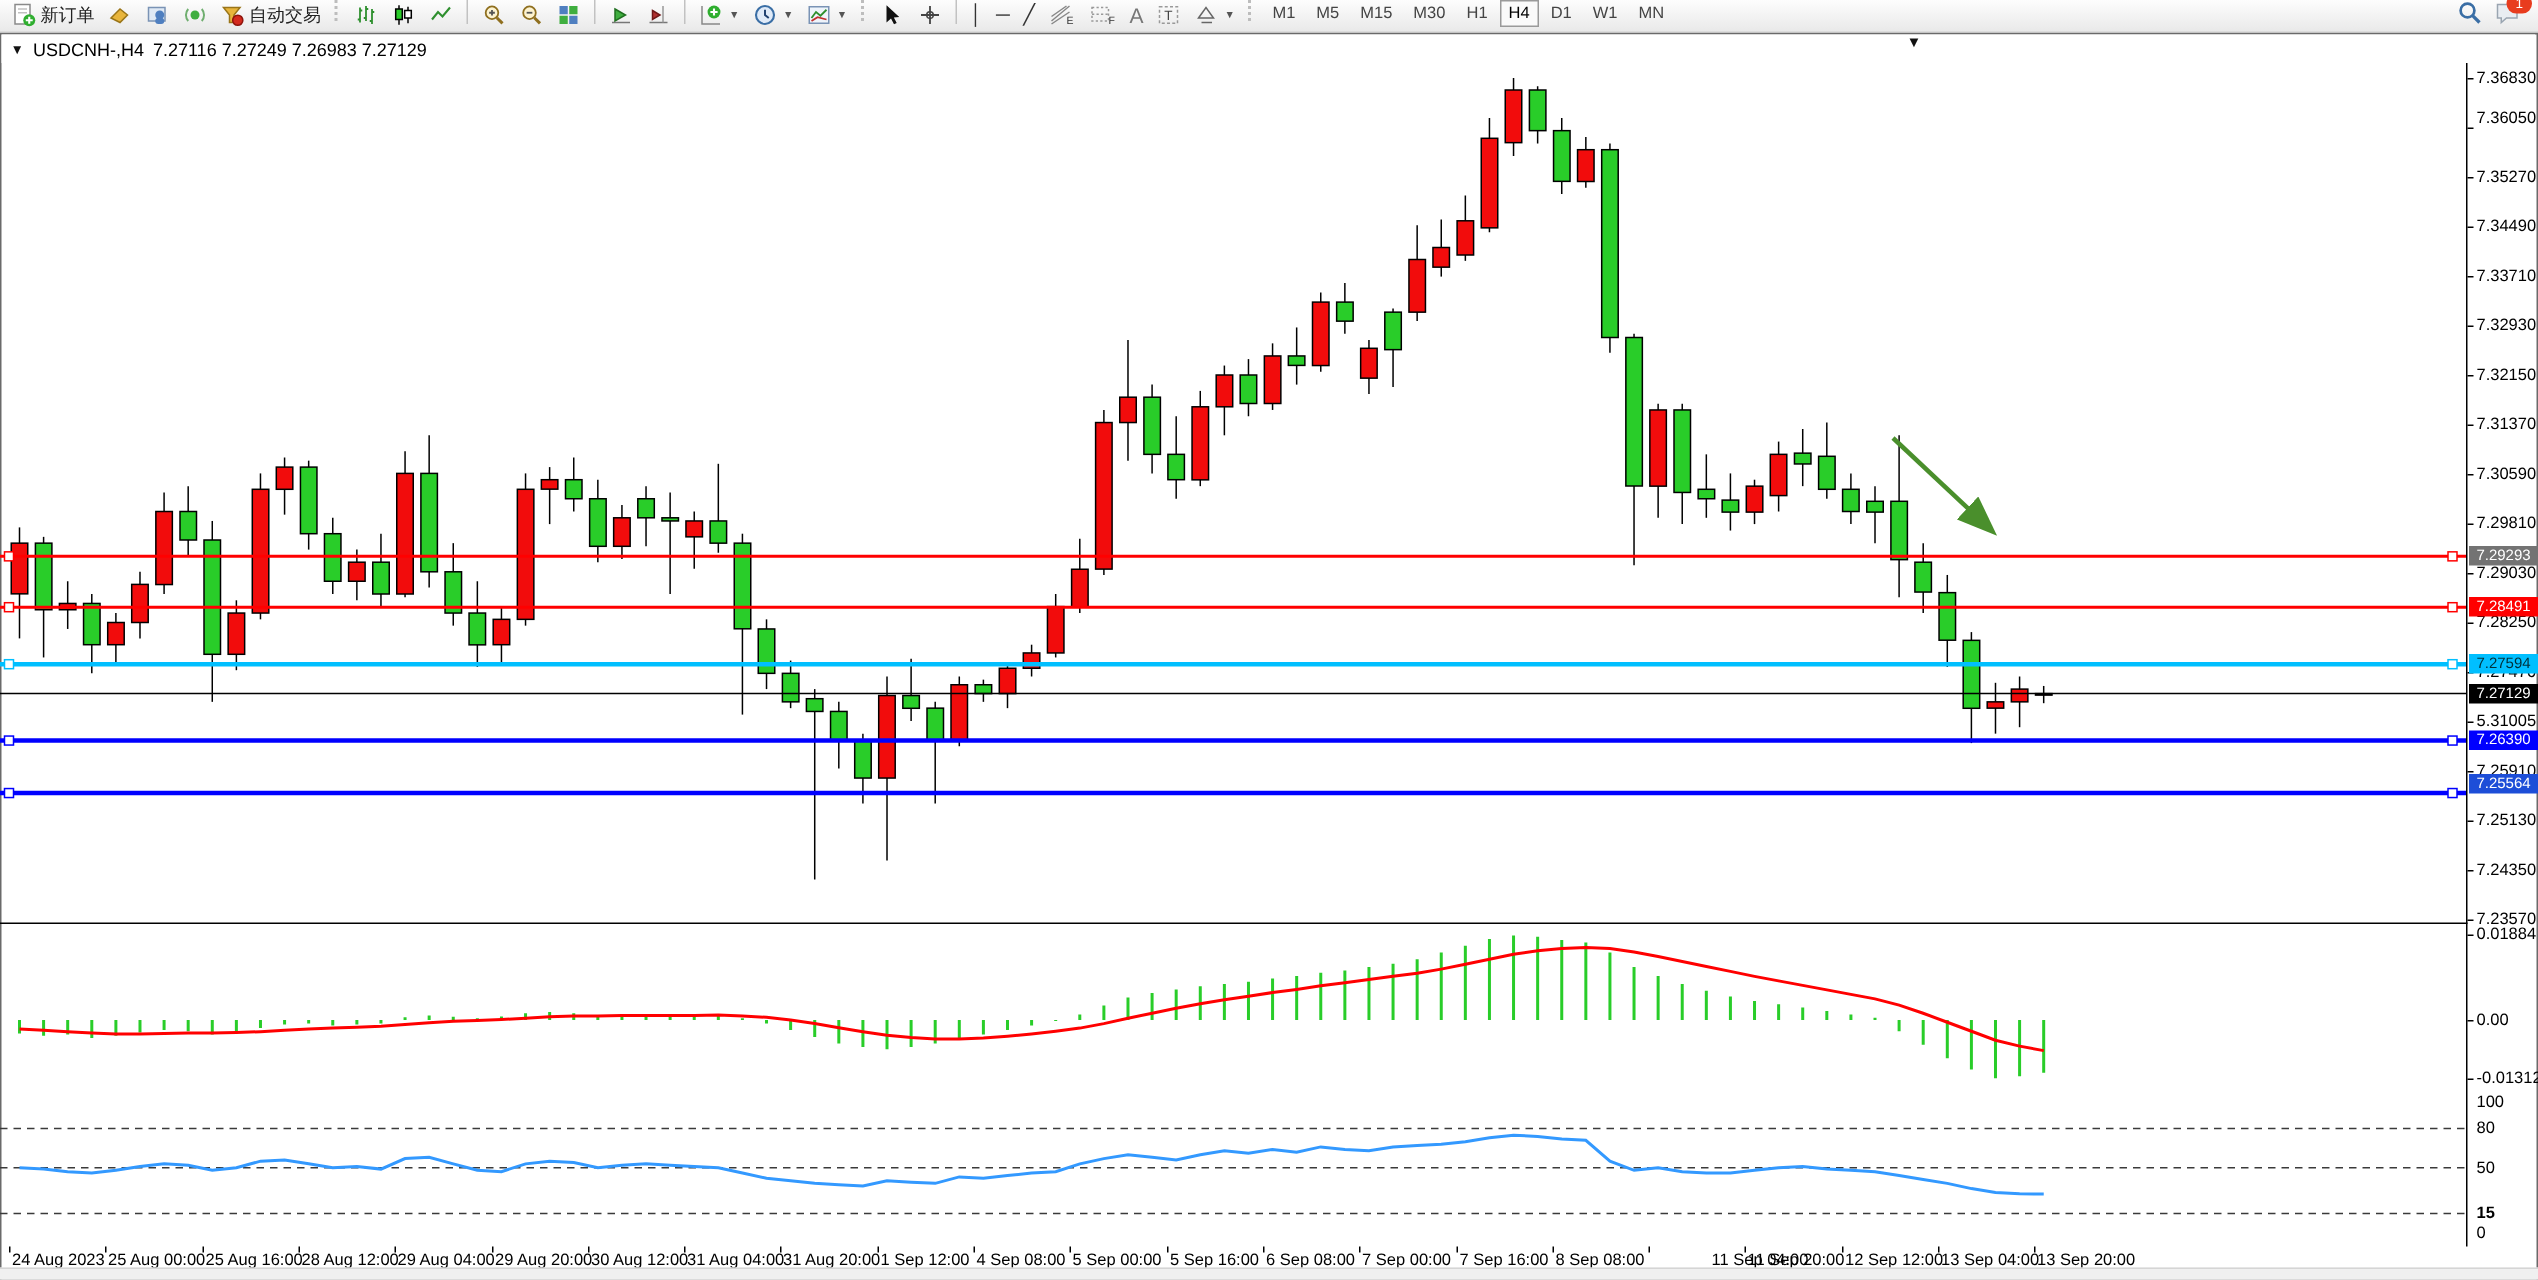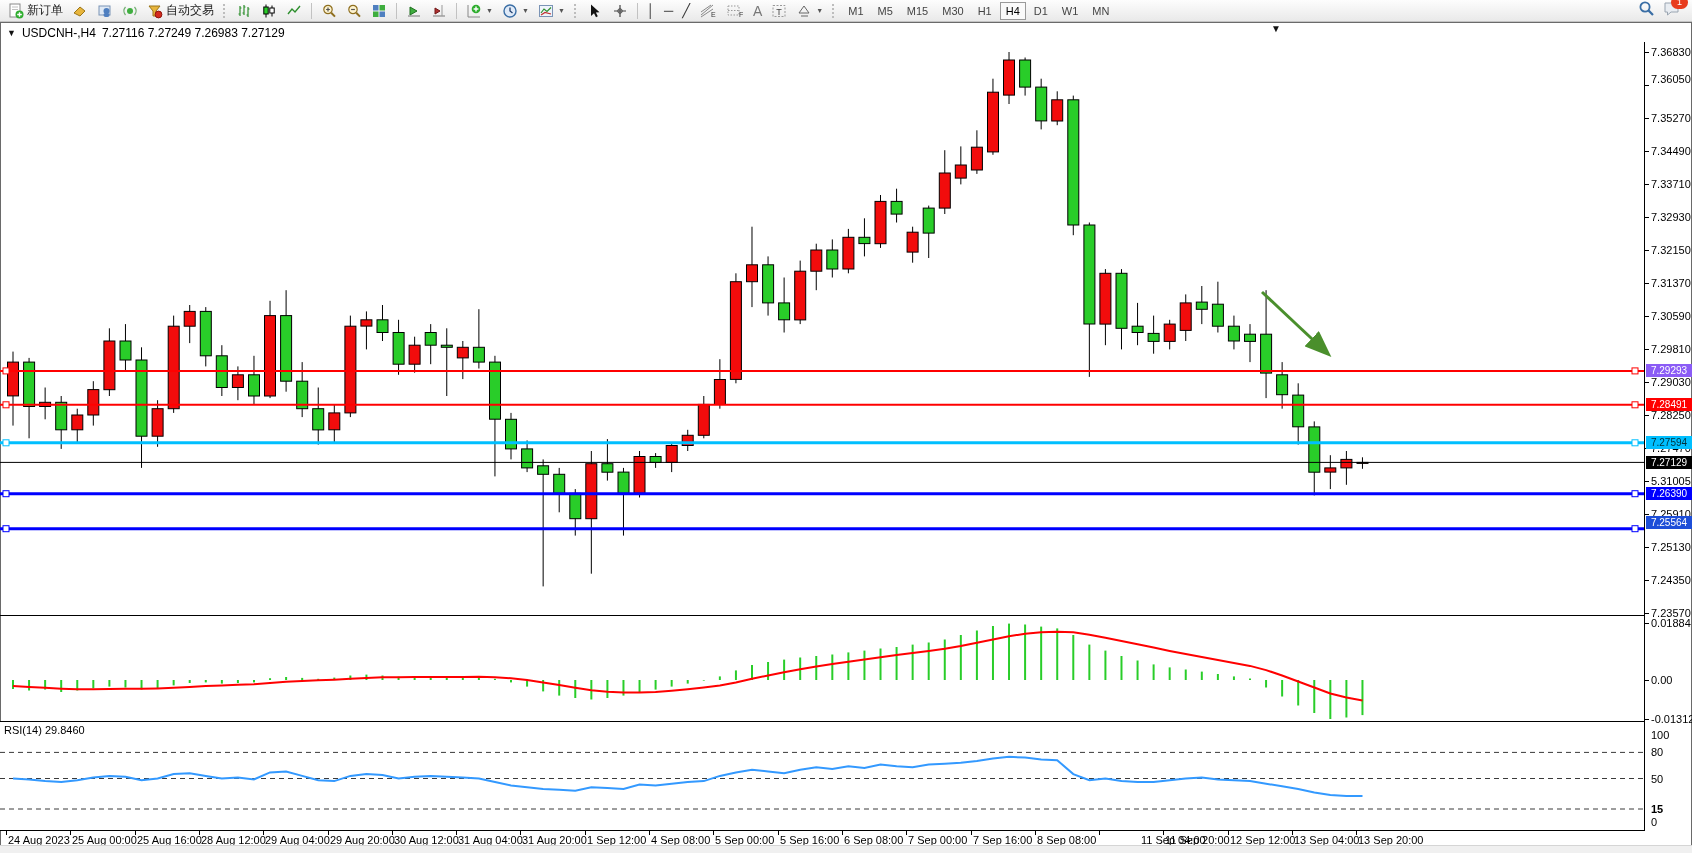--- a/index.html
+++ b/index.html
@@ -1,21 +1,21 @@
 <!DOCTYPE html>
 <html><head>
 <meta charset="utf-8">
 <style>
   html,body{margin:0;padding:0;background:#d8d8d8;}
   #app{position:relative;width:1692px;height:853px;background:#fff;
        font-family:"Liberation Sans",sans-serif;overflow:hidden;-webkit-user-select:none;}
   
   #toolbar{position:absolute;left:0;top:0;width:1692px;height:22px;box-sizing:border-box;
            background:linear-gradient(#fdfdfd,#e9e9e9);border-bottom:1px solid #c4c4c4;
-           display:flex;align-items:center;padding:0 5px;gap:3px;}
+           display:flex;align-items:flex-start;padding:0 5px;gap:3px;}
   .tbtn{height:20px;display:flex;align-items:center;justify-content:center;gap:3px;
         padding:0 3px;font-size:12px;color:#222;cursor:default;}
   .tbtn svg{display:block}
   .glyph{font-size:13px;color:#333;line-height:20px}
   .sep{width:1px;height:16px;background:#c2c2c2;margin:0 3px;}
   .grip{width:2px;height:14px;border-left:2px dotted #bdbdbd;margin:0 3px;}
   .caret{font-size:7px;color:#555;margin-left:1px}
   .tf{font-size:11px;color:#444;padding:2px 5px;border:1px solid transparent;}
   .tf.active{background:#fafafa;border:1px solid #9a9a9a;color:#000;}
   #tb-right{margin-left:auto;display:flex;align-items:center;gap:8px;padding-right:6px;}
@@ -578,23 +578,20 @@
       <line x1="1266.0700000000002" y1="680" x2="1266.0700000000002" y2="687.5" stroke="#29cd29" stroke-width="2"></line>
       <line x1="1282.135" y1="680" x2="1282.135" y2="696.5" stroke="#29cd29" stroke-width="2"></line>
       <line x1="1298.2" y1="680" x2="1298.2" y2="705.5" stroke="#29cd29" stroke-width="2"></line>
       <line x1="1314.265" y1="680" x2="1314.265" y2="713.0" stroke="#29cd29" stroke-width="2"></line>
       <line x1="1330.3300000000002" y1="680" x2="1330.3300000000002" y2="719.0" stroke="#29cd29" stroke-width="2"></line>
       <line x1="1346.3950000000002" y1="680" x2="1346.3950000000002" y2="717.5" stroke="#29cd29" stroke-width="2"></line>
       <line x1="1362.46" y1="680" x2="1362.46" y2="715.1" stroke="#29cd29" stroke-width="2"></line>
       <polyline points="13.0,686.0 29.1,686.9 45.1,687.8 61.2,688.7 77.3,689.3 93.3,689.3 109.4,689.0 125.5,688.7 141.5,688.7 157.6,688.4 173.7,687.8 189.7,686.9 205.8,686.0 221.8,685.4 237.9,684.8 254.0,684.2 270.0,683.0 286.1,681.8 302.2,680.9 318.2,680.3 334.3,679.7 350.4,678.8 366.4,677.9 382.5,677.3 398.6,677.3 414.6,677.0 430.7,677.0 446.8,677.0 462.8,677.0 478.9,676.7 495.0,677.3 511.0,678.2 527.1,680.0 543.1,682.4 559.2,685.1 575.3,687.8 591.3,690.2 607.4,691.7 623.5,692.6 639.5,692.6 655.6,692.0 671.7,690.8 687.7,689.3 703.8,687.5 719.9,685.4 735.9,682.4 752.0,678.8 768.1,675.5 784.1,672.2 800.2,669.2 816.3,666.5 832.3,664.1 848.4,661.7 864.4,659.6 880.5,657.2 896.6,655.1 912.6,653.0 928.7,650.9 944.8,648.8 960.8,646.1 976.9,642.8 993.0,639.5 1009.0,636.2 1025.1,633.8 1041.2,632.3 1057.2,631.7 1073.3,632.3 1089.4,634.7 1105.4,637.7 1121.5,641.0 1137.6,644.3 1153.6,647.6 1169.7,650.9 1185.7,653.9 1201.8,656.9 1217.9,659.9 1233.9,662.9 1250.0,665.9 1266.1,670.1 1282.1,675.5 1298.2,681.5 1314.3,687.5 1330.3,693.5 1346.4,697.4 1362.5,700.4" fill="none" stroke="#ff0000" stroke-width="2"></polyline>
     </svg>
 
-  <div id="rsi-panel">
-    <span class="panel-label">RSI(14) 29.8460</span>
-  </div>
   <svg id="rsi-svg" class="layer" width="1645" height="108" viewBox="0 722 1645 108" style="top:722px">
       <line x1="0" y1="752.4" x2="1644" y2="752.4" stroke="#3a3a3a" stroke-width="1" stroke-dasharray="5 4"></line>
       <line x1="0" y1="778.5" x2="1644" y2="778.5" stroke="#3a3a3a" stroke-width="1" stroke-dasharray="5 4"></line>
       <line x1="0" y1="809.0" x2="1644" y2="809.0" stroke="#3a3a3a" stroke-width="1" stroke-dasharray="5 4"></line>
       <polyline points="13.0,778.5 29.1,779.4 45.1,781.1 61.2,782.0 77.3,780.2 93.3,777.6 109.4,775.9 125.5,776.8 141.5,780.2 157.6,778.5 173.7,774.1 189.7,773.3 205.8,775.9 221.8,778.5 237.9,777.6 254.0,779.4 270.0,772.4 286.1,771.5 302.2,775.9 318.2,780.2 334.3,781.1 350.4,775.9 366.4,774.1 382.5,775.0 398.6,778.5 414.6,776.8 430.7,775.9 446.8,776.8 462.8,777.6 478.9,778.5 495.0,782.0 511.0,785.5 527.1,787.2 543.1,788.9 559.2,789.8 575.3,790.7 591.3,787.2 607.4,788.1 623.5,788.9 639.5,784.6 655.6,785.5 671.7,783.7 687.7,782.0 703.8,781.1 719.9,775.9 735.9,772.4 752.0,769.8 768.1,771.5 784.1,773.3 800.2,769.8 816.3,767.2 832.3,768.9 848.4,766.3 864.4,768.1 880.5,764.6 896.6,766.3 912.6,767.2 928.7,764.6 944.8,763.7 960.8,762.8 976.9,761.1 993.0,758.5 1009.0,756.8 1025.1,757.6 1041.2,759.4 1057.2,760.2 1073.3,774.1 1089.4,780.2 1105.4,778.5 1121.5,781.1 1137.6,782.0 1153.6,782.0 1169.7,780.2 1185.7,778.5 1201.8,777.6 1217.9,779.4 1233.9,780.2 1250.0,781.1 1266.1,783.7 1282.1,786.3 1298.2,788.9 1314.3,792.4 1330.3,795.0 1346.4,795.9 1362.5,796.0" fill="none" stroke="#3399ff" stroke-width="2"></polyline>
     </svg>
 
   <div id="axis-line"></div>
   <div id="axis-labels">
       <div class="ptick-mark" style="top: 52px;"></div>
@@ -626,21 +623,21 @@
       <div class="ptick-mark" style="top: 481px;"></div>
       <div class="ptick" style="top: 475px;">5.31005</div>
       <div class="ptick-mark" style="top: 514px;"></div>
       <div class="ptick" style="top: 508px;">7.25910</div>
       <div class="ptick-mark" style="top: 547px;"></div>
       <div class="ptick" style="top: 541px;">7.25130</div>
       <div class="ptick-mark" style="top: 580px;"></div>
       <div class="ptick" style="top: 574px;">7.24350</div>
       <div class="ptick-mark" style="top: 613px;"></div>
       <div class="ptick" style="top: 607px;">7.23570</div>
-      <div class="badge" style="top: 364px; background: #8b5cf6; color: rgb(255, 255, 255);">7.29293</div>
+      <div class="badge" style="top: 364px; background: #737373; color: rgb(255, 255, 255);">7.29293</div>
       <div class="badge" style="top: 398px; background: rgb(255, 0, 0); color: rgb(255, 255, 255);">7.28491</div>
       <div class="badge" style="top: 436px; background: rgb(0, 191, 255); color: rgb(0, 48, 58);">7.27594</div>
       <div class="badge" style="top: 487px; background: rgb(0, 0, 255); color: rgb(255, 255, 255);">7.26390</div>
       <div class="badge" style="top: 516px; background: #1d4ed8; color: rgb(255, 255, 255);">7.25564</div>
       <div class="badge" style="top: 456px; background: rgb(0, 0, 0); color: rgb(255, 255, 255);">7.27129</div>
       <div class="ptick-mark" style="top: 623px;"></div>
       <div class="ptick" style="top: 617px;">0.01884</div>
       <div class="ptick-mark" style="top: 680px;"></div>
       <div class="ptick" style="top: 674px;">0.00</div>
       <div class="ptick-mark" style="top: 719px;"></div>

